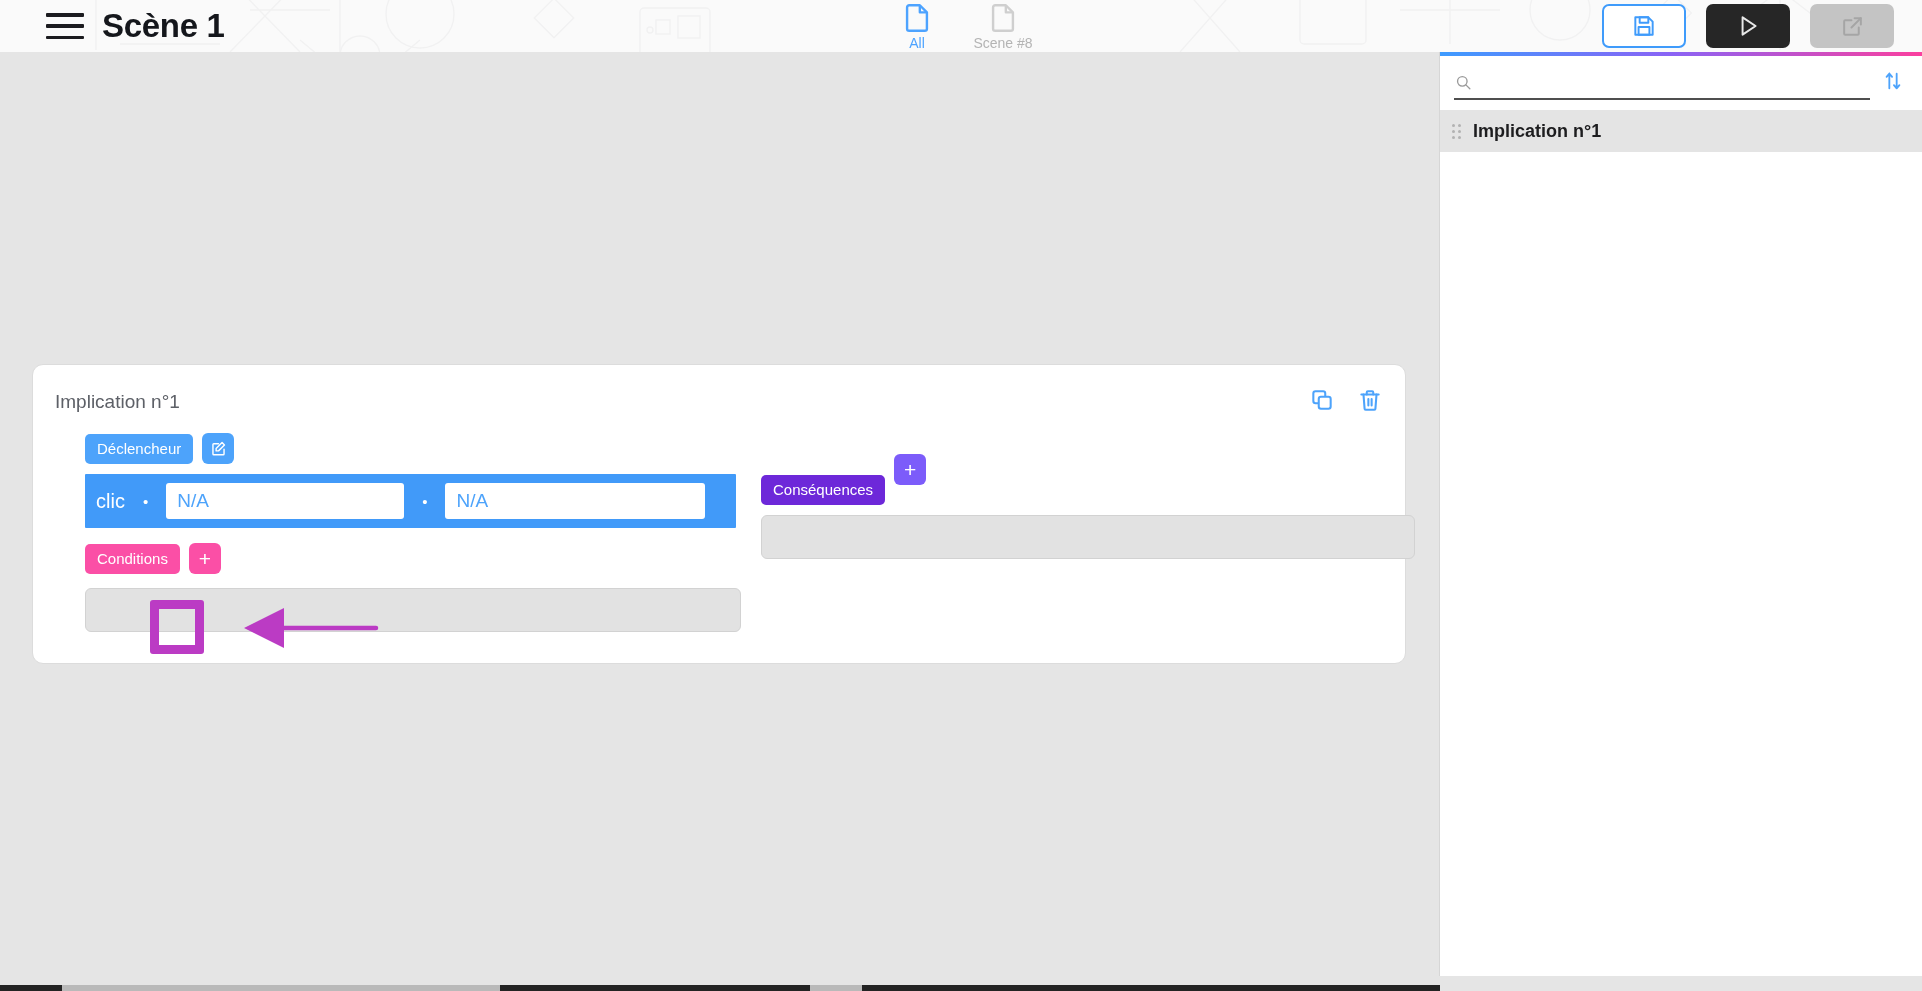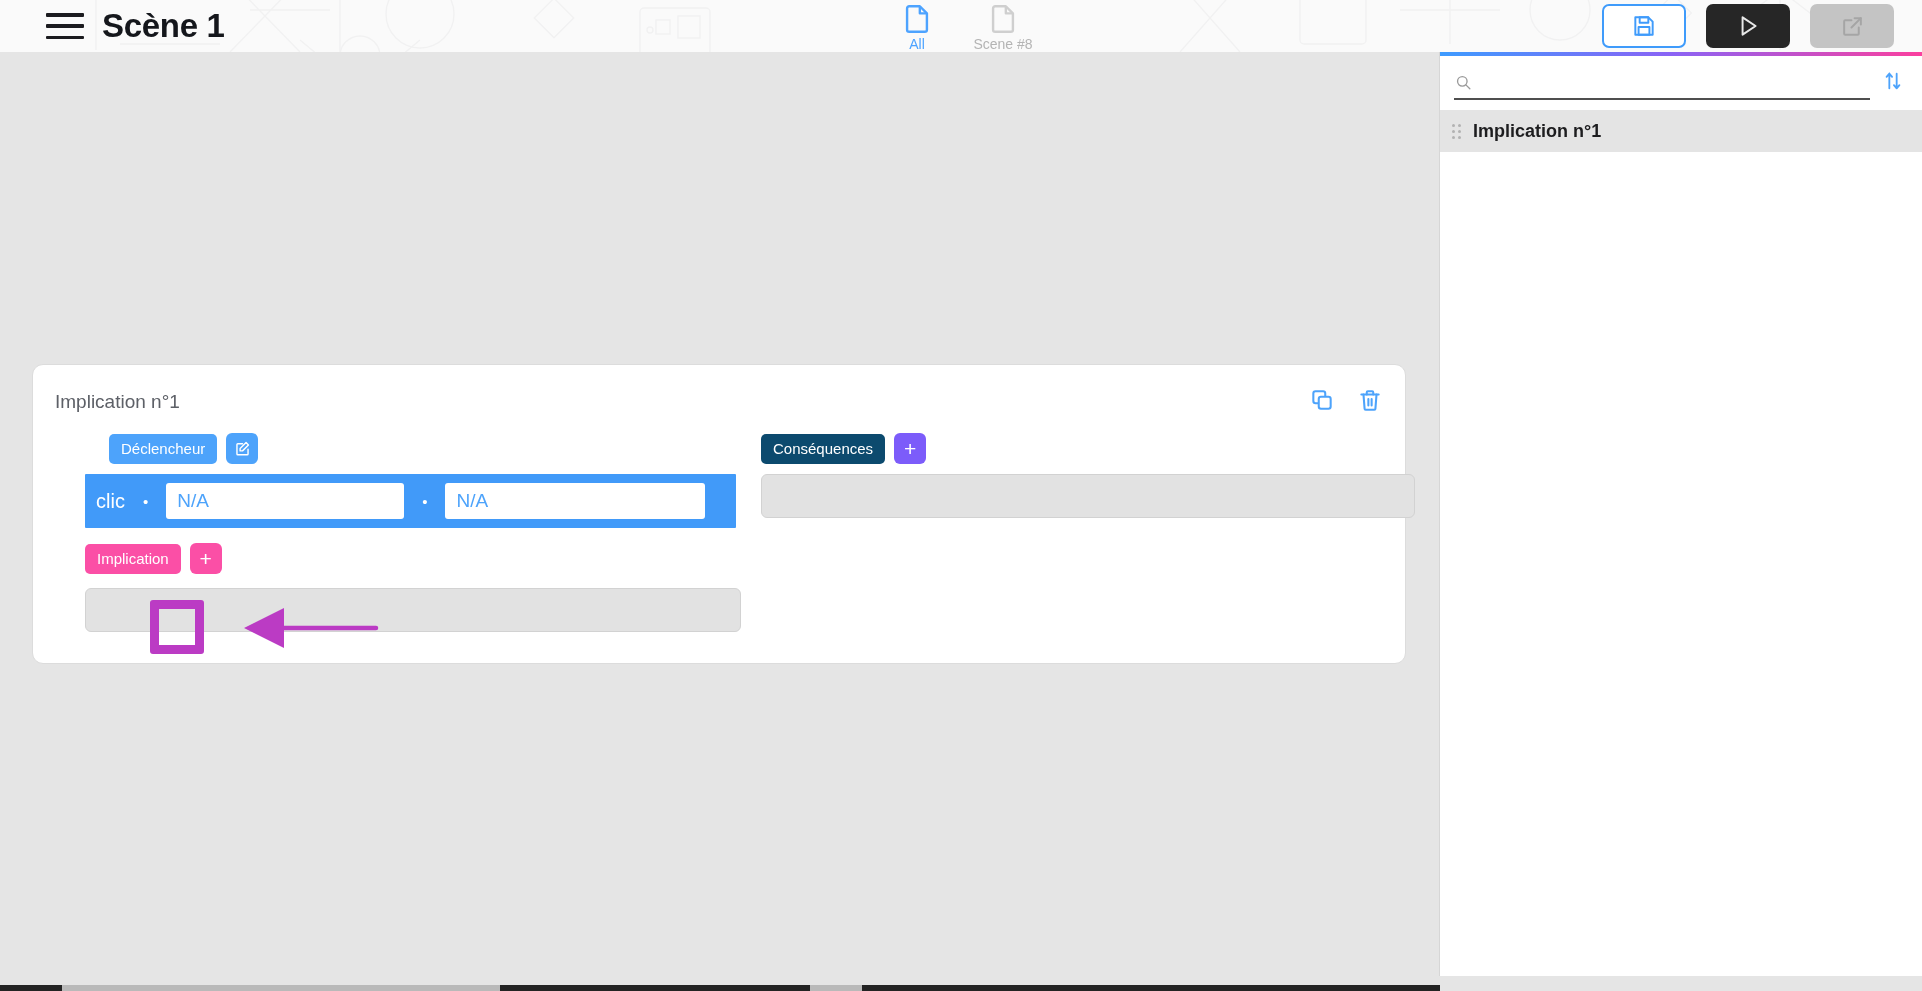--- a/index.html
+++ b/index.html
@@ -36,21 +36,21 @@
   }
   #hamburger span { display: block; height: 3.5px; background: #1b1b1f; border-radius: 1px; }
   #scene-title {
     font-size: 33px; font-weight: bold; color: #15171c;
     letter-spacing: -0.3px; white-space: nowrap;
   }
 
   .hdr-tabs {
     position: absolute; left: 960px; top: 0;
     transform: translateX(-50%);
-    height: 52px; display: flex; align-items: center; gap: 24px;
+    height: 52px; display: flex; align-items: flex-start; gap: 24px;
     z-index: 2;
   }
   .hdr-tab {
     display: flex; flex-direction: column; align-items: center; gap: 1px;
     padding-top: 1px; cursor: pointer; min-width: 62px;
   }
   .hdr-tab .tab-label { font-size: 14px; line-height: 15px; }
   .hdr-tab.active .tab-label { color: #4da3ff; }
   .hdr-tab.inactive .tab-label { color: #b4b4b4; }
 
@@ -93,22 +93,22 @@
     display: flex; gap: 22px;
   }
   .card-action { cursor: pointer; }
 
   .sec-header { display: flex; align-items: center; gap: 9px; }
   .badge {
     color: #fff; font-size: 15px;
     padding: 6px 12px 7px 12px;
     border-radius: 5px; white-space: nowrap;
   }
-  .badge-trigger { background: #4da3fb; margin-left: 24px; }
-  .badge-consequences { background: #0c4a6e; }
+  .badge-trigger { background: #4da3fb; }
+  .badge-consequences { background: #6d28d9; margin-top: 42px; }
   .badge-conditions { background: #fb4fa6; }
   .mini-btn {
     width: 32px; height: 31px; border-radius: 6px;
     display: flex; align-items: center; justify-content: center;
     cursor: pointer;
     font-size: 21px; color: #fff; line-height: 1;
   }
   .mini-trigger { background: #4da3fb; }
   .mini-consequences { background: #7c5cfa; }
   .mini-conditions { background: #fb4fa6; }
@@ -336,21 +336,21 @@
       <div id="consequences-section">
         <div class="sec-header">
           <span class="badge badge-consequences">Conséquences</span>
           <span class="mini-btn mini-consequences">+</span>
         </div>
         <div id="consequences-drop"></div>
       </div>
 
       <div id="conditions-section">
         <div class="sec-header">
-          <span class="badge badge-conditions">Implication</span>
+          <span class="badge badge-conditions">Conditions</span>
           <span class="mini-btn mini-conditions">+</span>
         </div>
         <div id="conditions-drop"></div>
       </div>
     </div>
 
     <div id="annotation-box"></div>
     <svg id="annotation-arrow" viewBox="0 0 140 42" fill="none">
       <path d="M4 21 L44 1 L44 41 Z" fill="#bb3bc4"></path>
       <path d="M42 21 H136" stroke="#bb3bc4" stroke-width="4.5" stroke-linecap="round"></path>

